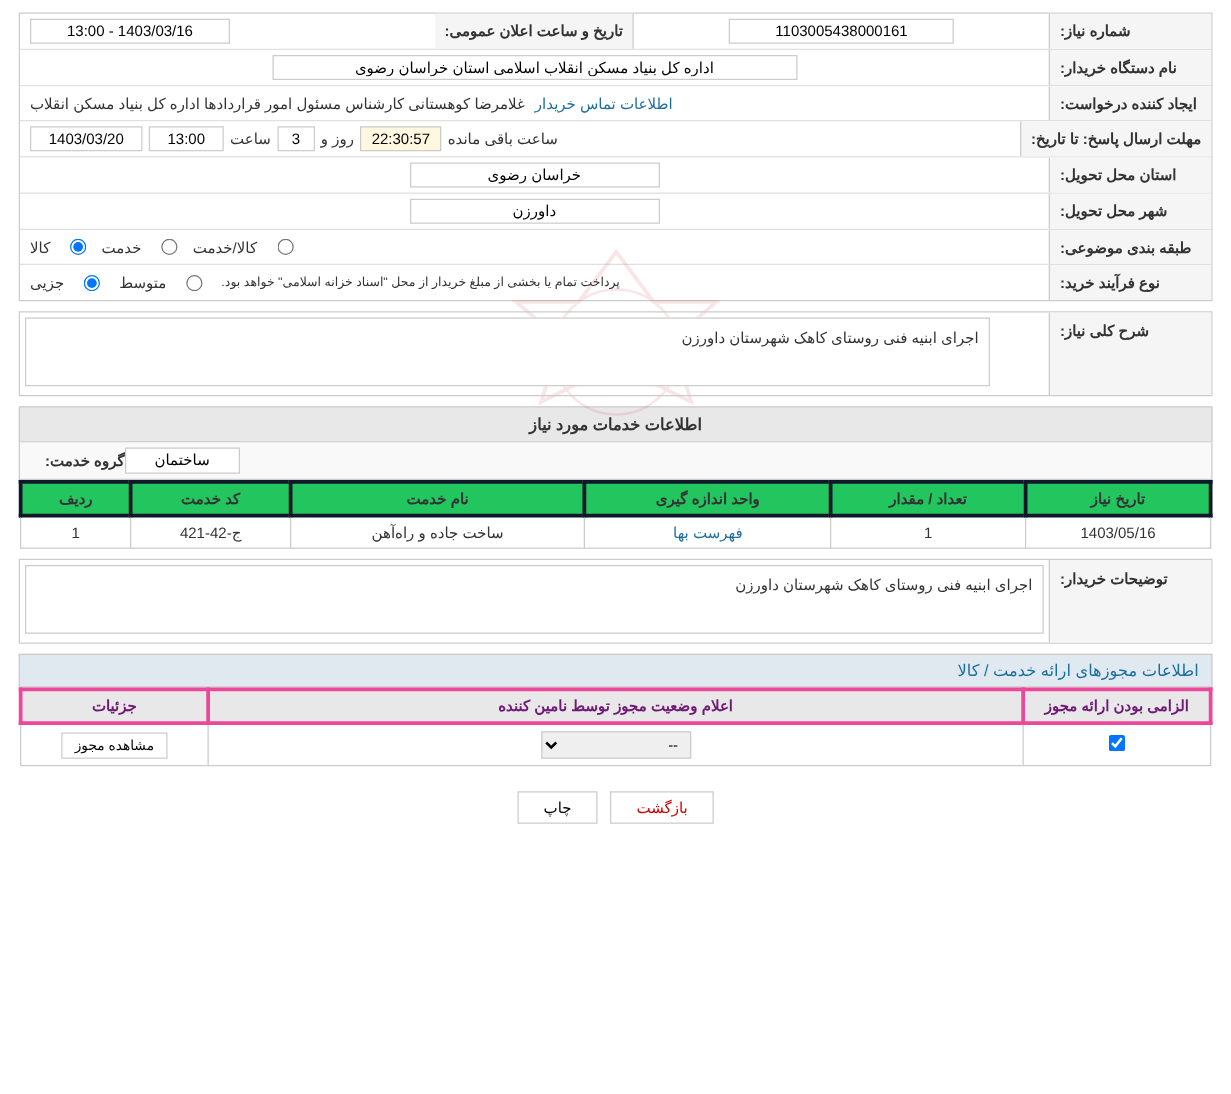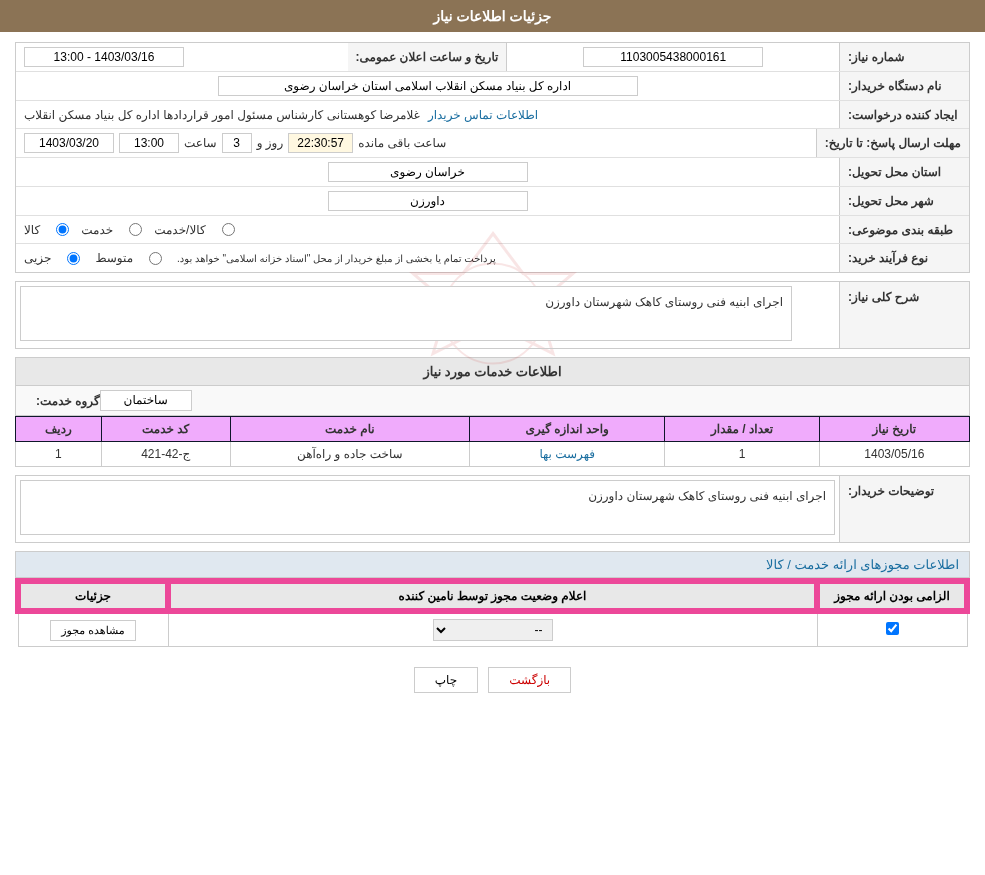--- a/index.html
+++ b/index.html
@@ -193,22 +193,22 @@
       background: #fff;
       min-width: 80px;
     }
     .services-table {
       width: 100%;
       border-collapse: collapse;
       border: 1px solid #ccc;
       border-top: none;
     }
     .services-table th {
-      background: #f0abfc;
-      border: 1px solid #0f172a;
+      background: #22c55e;
+      border: 3px solid #0f172a;
       padding: 5px 8px;
       text-align: center;
       font-weight: bold;
       color: #333;
     }
     .services-table td {
       border: 1px solid #ccc;
       padding: 5px 8px;
       text-align: center;
       color: #333;
@@ -248,25 +248,25 @@
       margin-bottom: 0;
     }
     .permits-table {
       width: 100%;
       border-collapse: collapse;
       border: 1px solid #ccc;
       border-top: none;
     }
     .permits-table th {
       background: #e8e8e8;
-      border: 6px solid #ec4899;
+      border: 3px solid #ec4899;
       padding: 5px 8px;
       text-align: center;
       font-weight: bold;
-      color: #000000;
+      color: #701a75;
     }
     .permits-table td {
       border: 1px solid #ccc;
       padding: 5px 8px;
       text-align: center;
       color: #333;
     }
     .view-permit-btn {
       border: 1px solid #ccc;
       background: #fff;
@@ -327,23 +327,20 @@
       align-items: center;
       gap: 15px;
       justify-content: flex-end;
     }
   </style>
 </head>
 <body>
 
 <div class="page-wrapper">
 
-  <div class="header-bar">
-    <span>جزئیات اطلاعات نیاز</span>
-  </div>
 
   <div class="content-area">
 
     <div class="info-section">
 
       <div class="info-row">
         <div class="label-cell">شماره نیاز:</div>
         <div class="value-cell" style="flex:1; justify-content:center;">
           <input type="text" style="width: 180px; text-align: center;" value="1103005438000161">
         </div>

